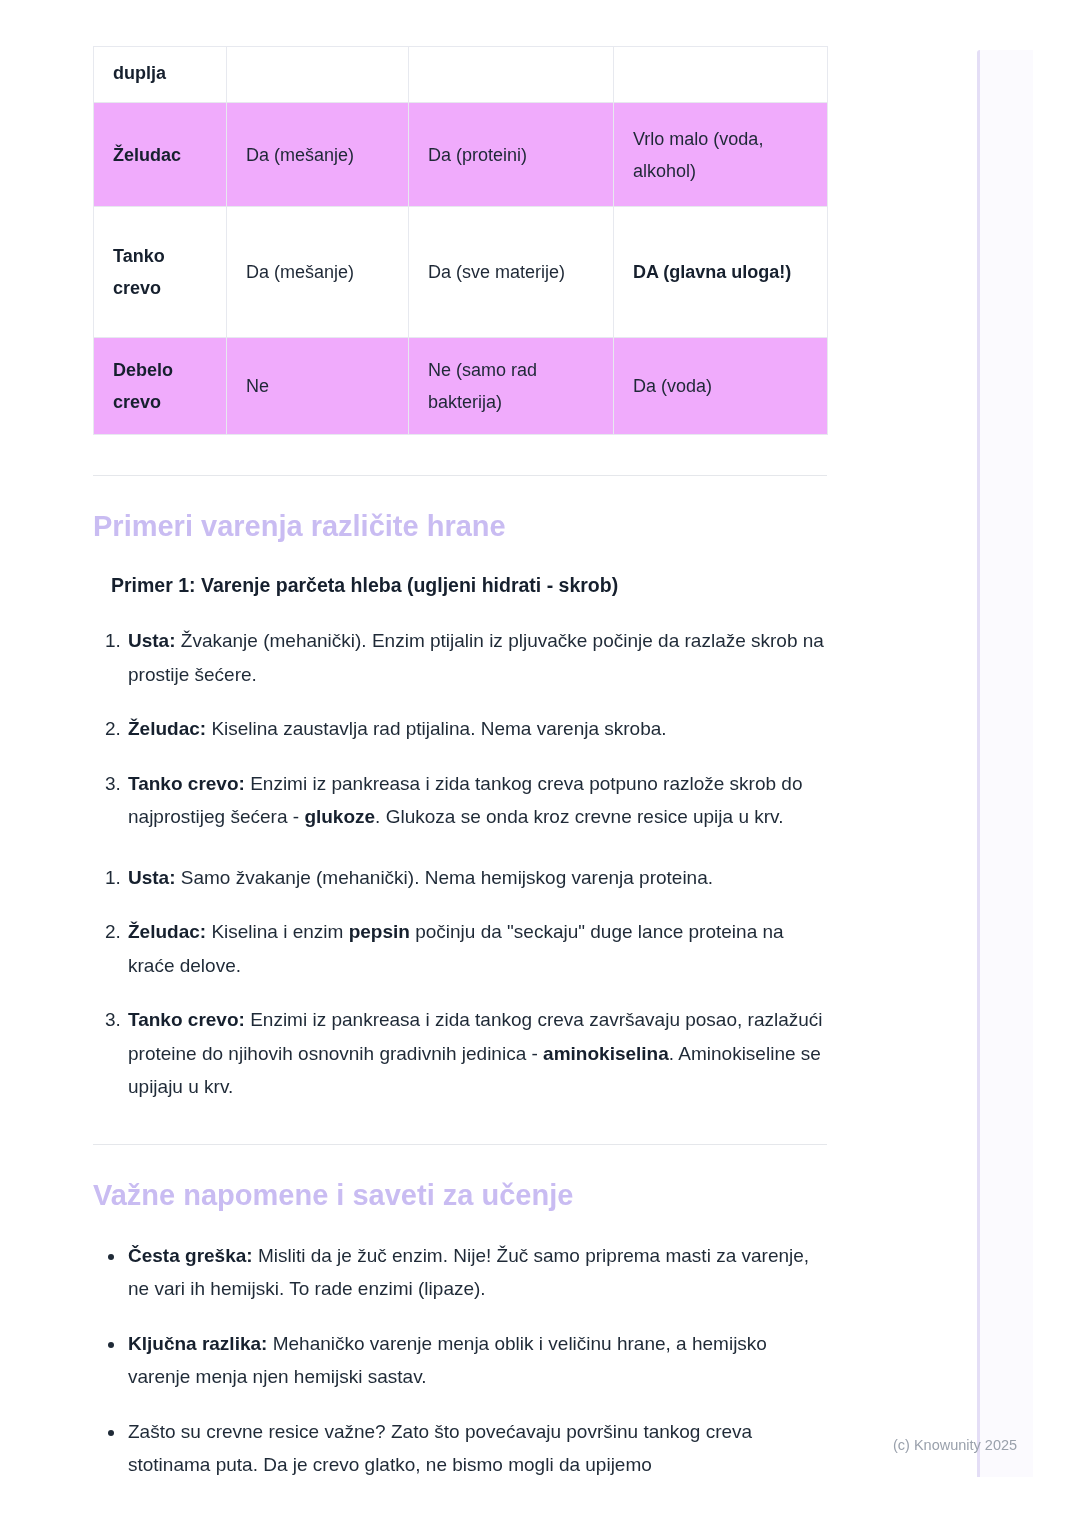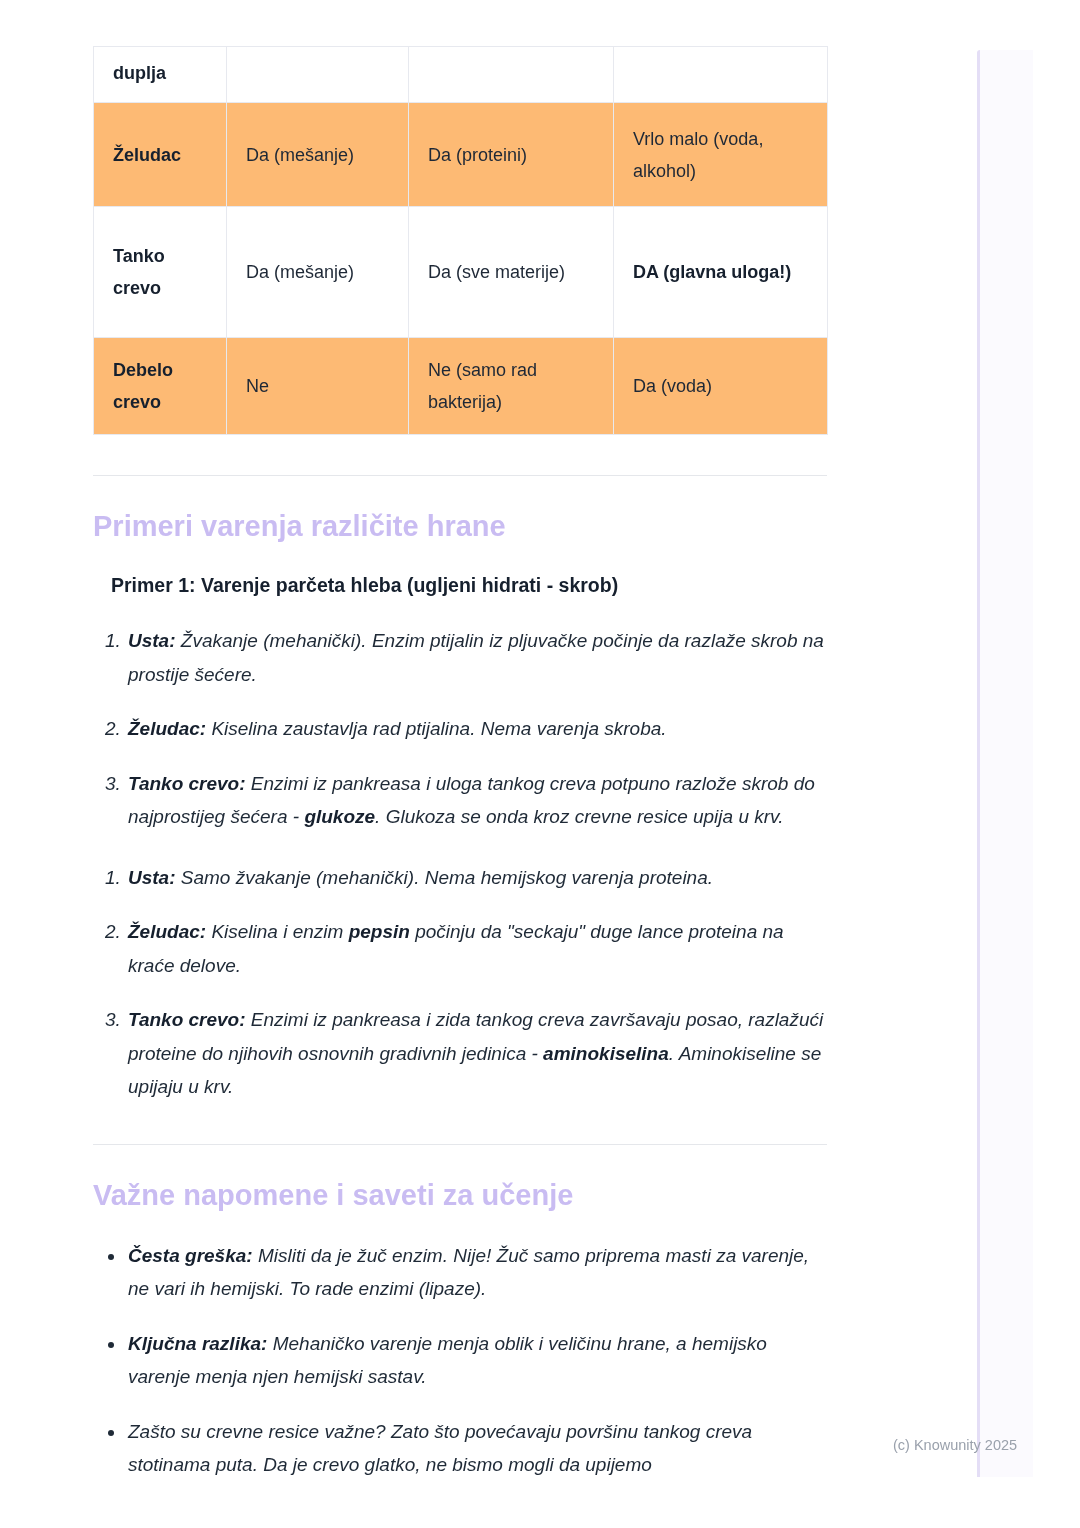--- a/index.html
+++ b/index.html
@@ -51,21 +51,21 @@
   }
   td:nth-child(1) { width: 94px; }
   td:nth-child(2) { width: 143px; margin-top: 48px; }
   td:nth-child(3) { width: 166px; }
   td:nth-child(4) { width: 175px; }
   tr:nth-child(1) { height: 56px; }
   tr:nth-child(2) { height: 104px; }
   tr:nth-child(3) { height: 131px; }
   tr:nth-child(4) { height: 97px; }
   tr.partial td { vertical-align: top; padding-top: 10px; }
-  tr.shaded { background: #fdba74; }
+  tr.shaded { background: #f0abfc; }
   td.b { font-weight: 700; color: #16202e; }
   hr {
     border: none;
     border-top: 1px solid #e5e7eb;
     margin: 40px 0 0 0;
   }
   h2 {
     color: #c9bcf2;
     font-size: 29px;
     font-weight: 700;
@@ -81,21 +81,20 @@
   }
   ol, ul {
     margin: 27px 0 0 0;
     padding-left: 33px;
     font-size: 19px;
     line-height: 33.5px;
   }
   ol li, ul li {
     margin-bottom: 21px;
     padding-left: 2px;
-    font-style: italic;
   }
   ul { list-style: disc outside; }
   li b { font-weight: 700; color: #16202e; }
 </style>
 </head>
 <body>
 
 <div class="right-panel"></div>
 <div class="watermark">(c) Knowunity 2025</div>
 
@@ -128,21 +127,21 @@
         </tr>
       </tbody>
   </table>
   <div>
       <hr>
       <h2>Primeri varenja različite hrane</h2>
       <h3>Primer 1: Varenje parčeta hleba (ugljeni hidrati - skrob)</h3>
       <ol>
         <li><b>Usta:</b><span> Žvakanje (mehanički). Enzim ptijalin iz pljuvačke počinje da razlaže skrob na prostije šećere.</span></li>
         <li><b>Želudac:</b><span> Kiselina zaustavlja rad ptijalina. Nema varenja skroba.</span></li>
-        <li><b>Tanko crevo:</b><span> Enzimi iz pankreasa i uloga tankog creva potpuno razlože skrob do najprostijeg šećera - </span><b>glukoze</b><span>. Glukoza se onda kroz crevne resice upija u krv.</span></li>
+        <li><b>Tanko crevo:</b><span> Enzimi iz pankreasa i zida tankog creva potpuno razlože skrob do najprostijeg šećera - </span><b>glukoze</b><span>. Glukoza se onda kroz crevne resice upija u krv.</span></li>
       </ol>
       <ol>
         <li><b>Usta:</b><span> Samo žvakanje (mehanički). Nema hemijskog varenja proteina.</span></li>
         <li><b>Želudac:</b><span> Kiselina i enzim </span><b>pepsin</b><span> počinju da "seckaju" duge lance proteina na kraće delove.</span></li>
         <li><b>Tanko crevo:</b><span> Enzimi iz pankreasa i zida tankog creva završavaju posao, razlažući proteine do njihovih osnovnih gradivnih jedinica - </span><b>aminokiselina</b><span>. Aminokiseline se upijaju u krv.</span></li>
       </ol>
       <hr>
       <h2>Važne napomene i saveti za učenje</h2>
       <ul>
         <li><b>Česta greška:</b><span> Misliti da je žuč enzim. Nije! Žuč samo priprema masti za varenje, ne vari ih hemijski. To rade enzimi (lipaze).</span></li>

